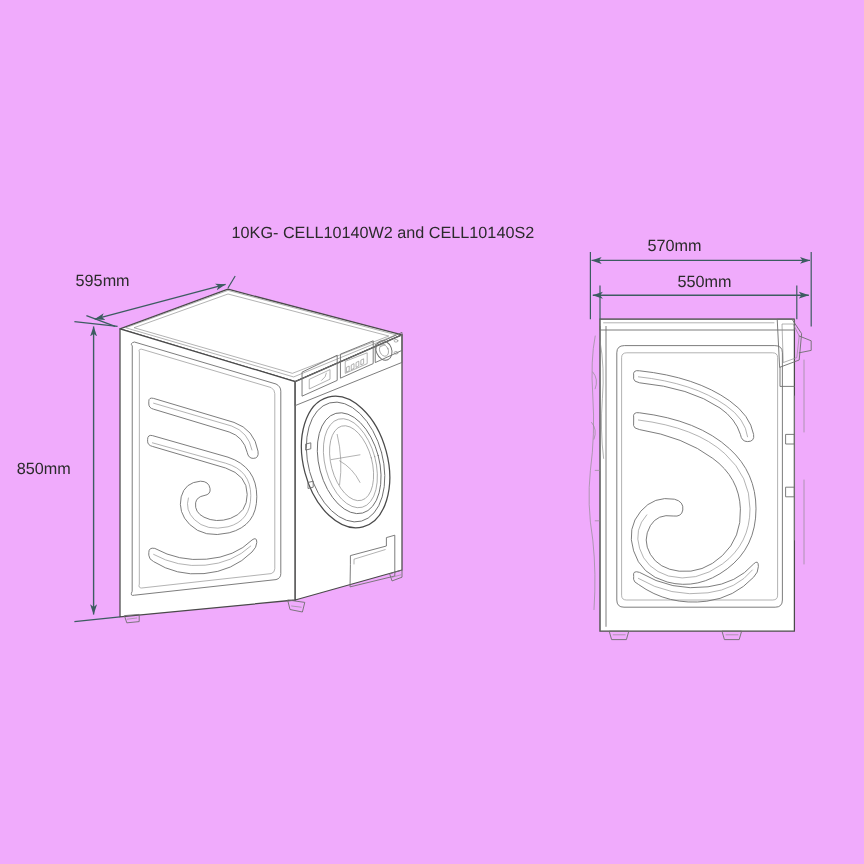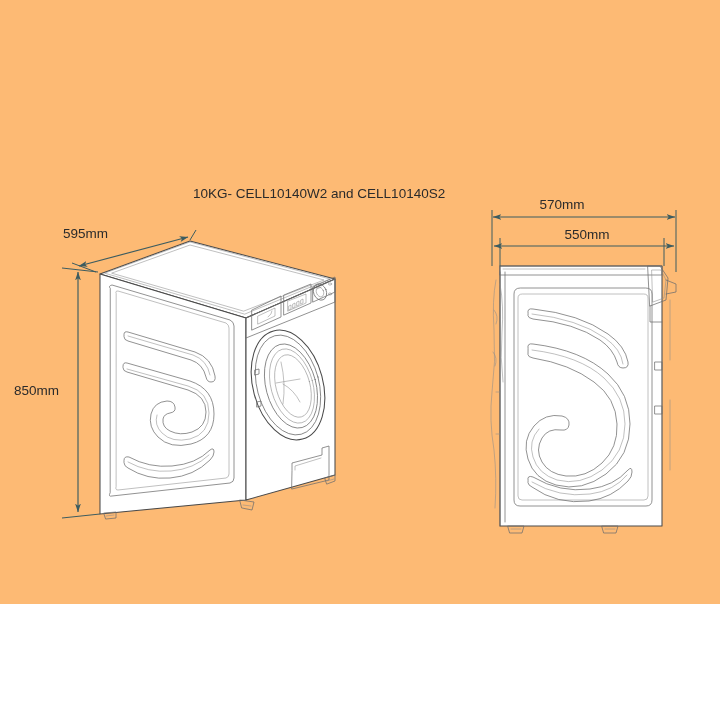--- a/index.html
+++ b/index.html
@@ -12,22 +12,22 @@
     height: 720px;
     font-family: "Liberation Sans", sans-serif;
     position: relative;
     overflow: hidden;
   }
   #stage {
     position: absolute;
     left: 0;
     top: 0;
     width: 720px;
-    height: 604px;
-    background: #fdba74;
+    height: 720px;
+    background: #f0abfc;
   }
   svg.drawing {
     position: absolute;
     left: 0;
     top: 0;
     width: 720px;
     height: 720px;
     display: block;
   }
   .title-text {

